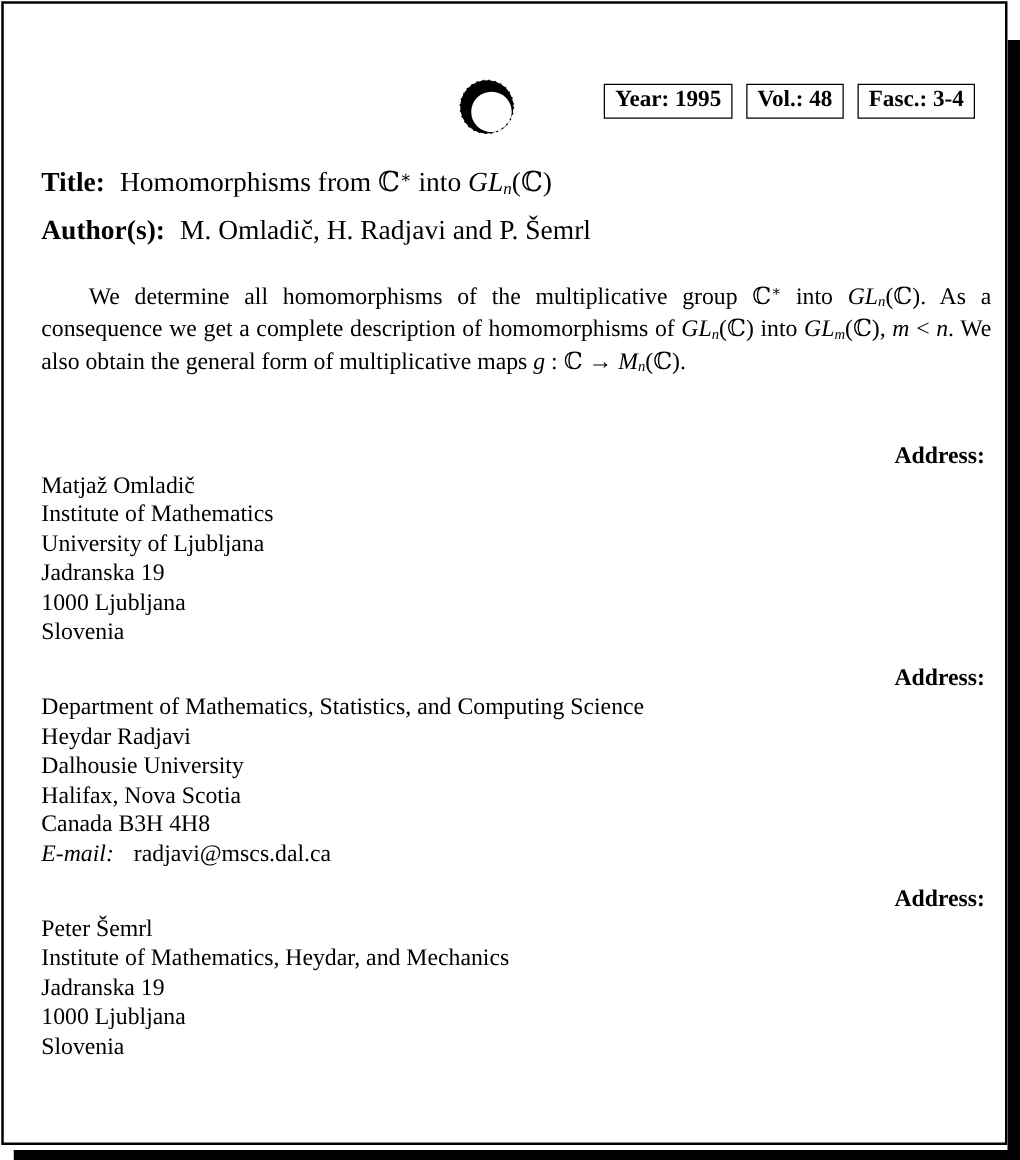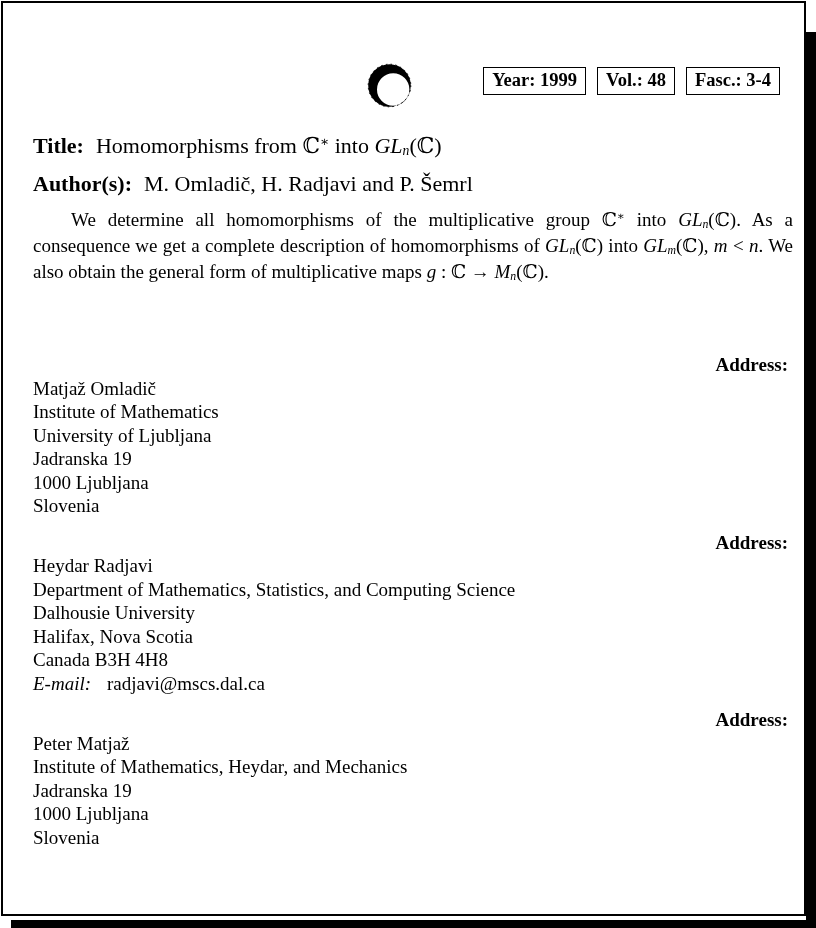--- a/index.html
+++ b/index.html
@@ -57,21 +57,21 @@
     position: absolute;
     left: 30px; top: 130px; right: 16px;
     font-size: 22px;
     line-height: 26px;
   }
   .titleblock .line { margin-bottom: 12px; white-space: nowrap; }
   .label { font-weight: bold; margin-right: 12px; }
   
   .abstract {
     position: absolute;
-    left: 30px; top: 204px;
+    left: 30px; top: 222px;
     width: 760px;
     font-size: 19px;
     line-height: 26px;
     text-align: justify;
     text-indent: 38px;
   }
   
   .addresses {
     position: absolute;
     left: 30px; top: 350px; right: 16px;
@@ -96,21 +96,21 @@
 
     <div class="logo">
       <svg width="46" height="47" viewBox="0 0 46 47">
         <circle cx="22.5" cy="23.5" r="21.3" fill="#ffffff" stroke="#000000" stroke-width="1" stroke-dasharray="1.6 3.2"></circle>
         <path fill-rule="evenodd" fill="#000000" d="M22.5,2.2 a21.3,21.3 0 1,0 0,42.6 a21.3,21.3 0 1,0 0,-42.6 Z
              M26.2,11.3 a16.2,16.2 0 1,0 0,32.4 a16.2,16.2 0 1,0 0,-32.4 Z"></path>
       </svg>
     </div>
 
     <div class="badges">
-      <div class="badge">Year: 1999</div>
+      <div class="badge">Year: 1995</div>
       <div class="badge">Vol.: 48</div>
       <div class="badge">Fasc.: 3-4</div>
     </div>
 
     <div class="titleblock">
       <div class="line">
         <span class="label">Title:</span><span><span>Homomorphisms from ℂ</span><sup>∗</sup><span> into </span><span class="it">GL</span><sub class="it">n</sub><span>(ℂ)</span></span>
       </div>
       <div class="line">
         <span class="label">Author(s):</span><span>M. Omladič, H. Radjavi and P. Šemrl</span>
@@ -129,35 +129,35 @@
             <div class="addr-line">University of Ljubljana</div>
             <div class="addr-line">Jadranska 19</div>
             <div class="addr-line">1000 Ljubljana</div>
             <div class="addr-line">Slovenia</div>
           </div>
       </div>
 
       <div class="address-block">
         <div class="addr-label">Address:</div>
         <div>
+            <div class="addr-line">Department of Mathematics, Statistics, and Computing Science</div>
             <div class="addr-line">Heydar Radjavi</div>
-            <div class="addr-line">Department of Mathematics, Statistics, and Computing Science</div>
             <div class="addr-line">Dalhousie University</div>
             <div class="addr-line">Halifax, Nova Scotia</div>
             <div class="addr-line">Canada B3H 4H8</div>
           </div>
         <div class="email-line">
           <span class="email-label">E-mail:</span><span>radjavi@mscs.dal.ca</span>
         </div>
       </div>
 
       <div class="address-block">
         <div class="addr-label">Address:</div>
         <div>
-            <div class="addr-line">Peter Matjaž</div>
+            <div class="addr-line">Peter Šemrl</div>
             <div class="addr-line">Institute of Mathematics, Heydar, and Mechanics</div>
             <div class="addr-line">Jadranska 19</div>
             <div class="addr-line">1000 Ljubljana</div>
             <div class="addr-line">Slovenia</div>
           </div>
       </div>
 
     </div>
   </div>
 </div>

